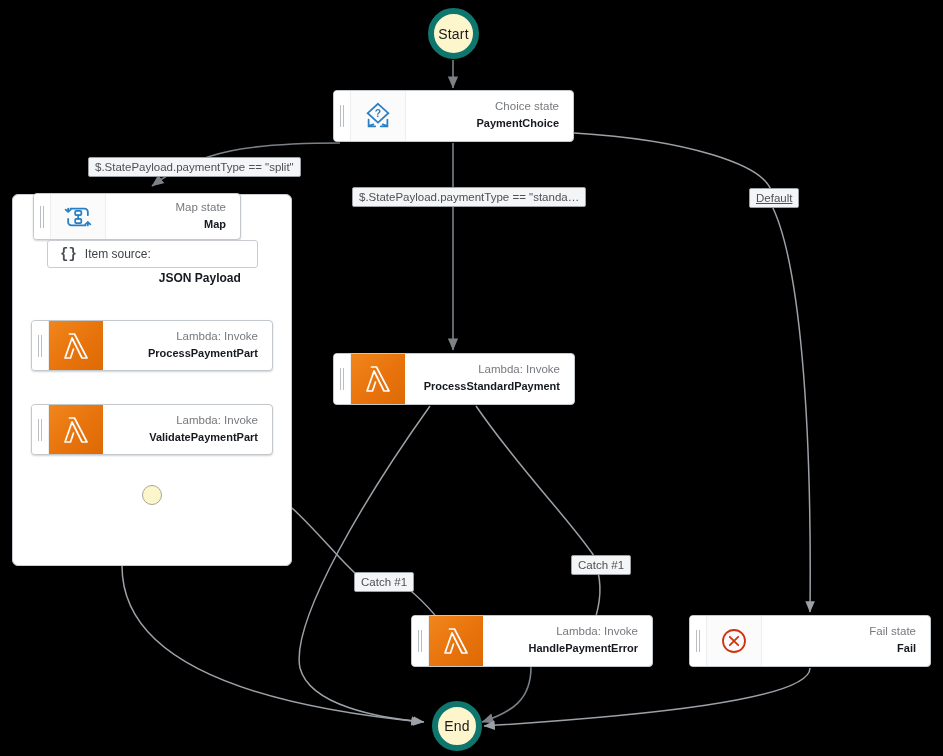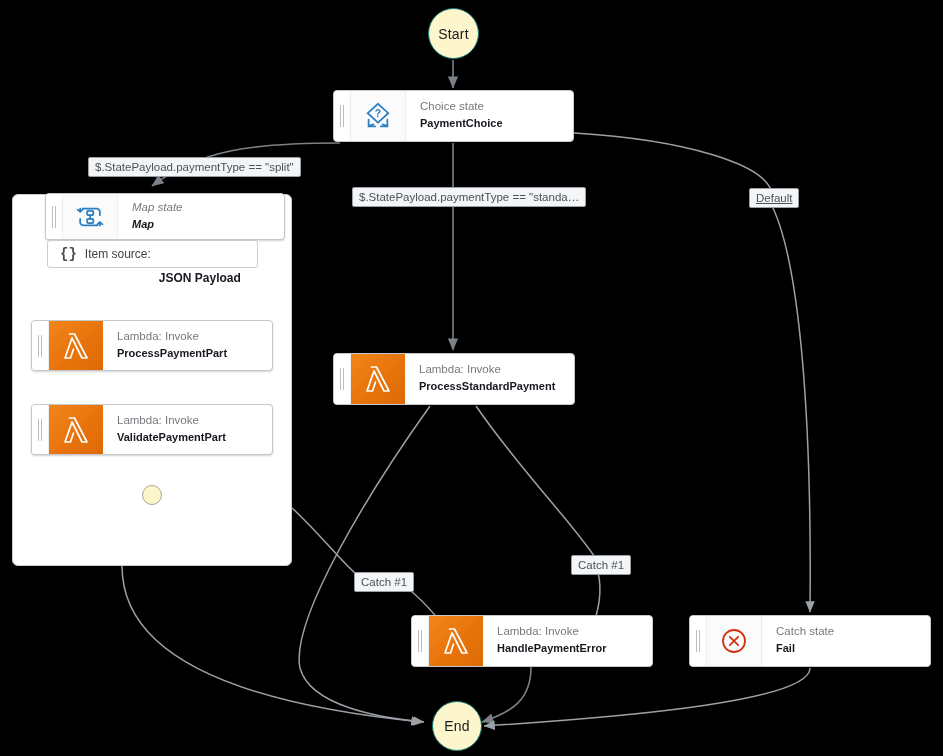--- a/index.html
+++ b/index.html
@@ -8,21 +8,21 @@
     width:943px;height:756px;
     background:#000000;
     font-family:"Liberation Sans", sans-serif;
     overflow:hidden;
   }
   svg.edges{position:absolute;left:0;top:0;width:943px;height:756px;pointer-events:none;}
 
   
   .term{
     position:absolute;border-radius:50%;
-    background:#fdf6cd;border:1px solid #0f766e;
+    background:#fdf6cd;border:6px solid #0f766e;
     display:flex;align-items:center;justify-content:center;
     color:#1a1a1a;font-size:14px;letter-spacing:.2px;
     box-sizing:border-box;
   }
   .term.small{width:20px;height:20px;background:#fdf6cd;border:1px solid #aaa692;}
 
   
   .map-container{
     position:absolute;background:#ffffff;border:1px solid #c9cdd2;
     border-radius:6px;box-sizing:border-box;
@@ -41,21 +41,21 @@
     border-right:1px solid #eceef0;
   }
   .grip i{display:block;width:1px;height:22px;background:#b9bec4;}
   .icon-cell{
     width:54px;flex:0 0 54px;display:flex;align-items:center;justify-content:center;
   }
   .icon-cell.lambda{background:linear-gradient(135deg,#f0861b 0%,#e8730c 55%,#dd6a05 100%);}
   .icon-cell.plain{background:#fbfbfb;border-right:1px solid #eceef0;}
   .labels{
     flex:1;display:flex;flex-direction:column;justify-content:center;
-    padding:0 14px;min-width:0;
+    padding:0 14px;min-width:0;text-align:right;
   }
   .sub{font-size:11.5px;color:#76797d;line-height:15px;white-space:nowrap;}
   .ttl{font-size:11px;color:#16191f;font-weight:600;line-height:19px;white-space:nowrap;}
 
   
   .itemsource{
     position:absolute;background:#ffffff;border:1px solid #c9cdd2;border-radius:3px;
     display:flex;align-items:center;gap:8px;padding:0 12px;box-sizing:border-box;
     font-size:12px;color:#3f4349;
   }
@@ -145,21 +145,21 @@
         <path d="M11 25 L6.5 26.5 M21 25 L25.5 26.5" stroke-linecap="round"></path>
         <text x="16" y="17" font-size="11" font-weight="bold" fill="#2a7fc4" stroke="none" text-anchor="middle" font-family="Liberation Sans, sans-serif">?</text>
       </svg>
     </div>
     <div class="labels">
       <div class="sub">Choice state</div>
       <div class="ttl">PaymentChoice</div>
     </div>
   </div>
 
-  <div class="node" style="left:45px;top:193px;width:240px;height:47px;font-style:italic;">
+  <div class="node" style="left:33px;top:193px;width:208px;height:47px;">
     <div class="grip">
         <i></i>
         <i></i>
       </div>
     <div class="icon-cell plain">
       <svg width="30" height="30" viewBox="0 0 32 32" fill="none" stroke="#2a7fc4" stroke-width="1.9" stroke-linecap="round" stroke-linejoin="round">
         <path d="M8 7 L23 7 A3.5 3.5 0 0 1 26.5 10.5 L26.5 14"></path>
         <path d="M24 25 L9 25 A3.5 3.5 0 0 1 5.5 21.5 L5.5 18"></path>
         <path d="M5.5 7 L5.5 10.5 M5.5 10.5 L2.8 8.2 M5.5 10.5 L8.2 8.2"></path>
         <path d="M26.5 25 L26.5 21.5 M26.5 21.5 L23.8 23.8 M26.5 21.5 L29.2 23.8"></path>
@@ -249,21 +249,21 @@
         <i></i>
         <i></i>
       </div>
     <div class="icon-cell plain">
       <svg width="28" height="28" viewBox="0 0 28 28" fill="none" stroke="#d13212" stroke-width="1.8" stroke-linecap="round">
         <circle cx="14" cy="14" r="11"></circle>
         <path d="M9.8 9.8 L18.2 18.2 M18.2 9.8 L9.8 18.2"></path>
       </svg>
     </div>
     <div class="labels">
-      <div class="sub">Catch state</div>
+      <div class="sub">Fail state</div>
       <div class="ttl">Fail</div>
     </div>
   </div>
 
   <div class="elabel" style="left:88px;top:157px;">$.StatePayload.paymentType == "split"</div>
 
   <div class="elabel" style="left:352px;top:187px;">$.StatePayload.paymentType == "standa…</div>
 
   <div class="elabel" style="left:749px;top:188px;text-decoration:underline;">Default</div>
 

